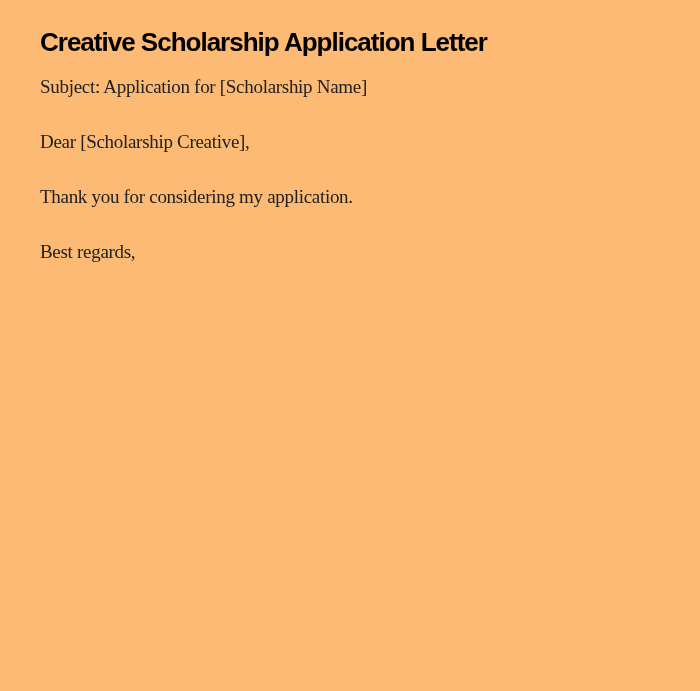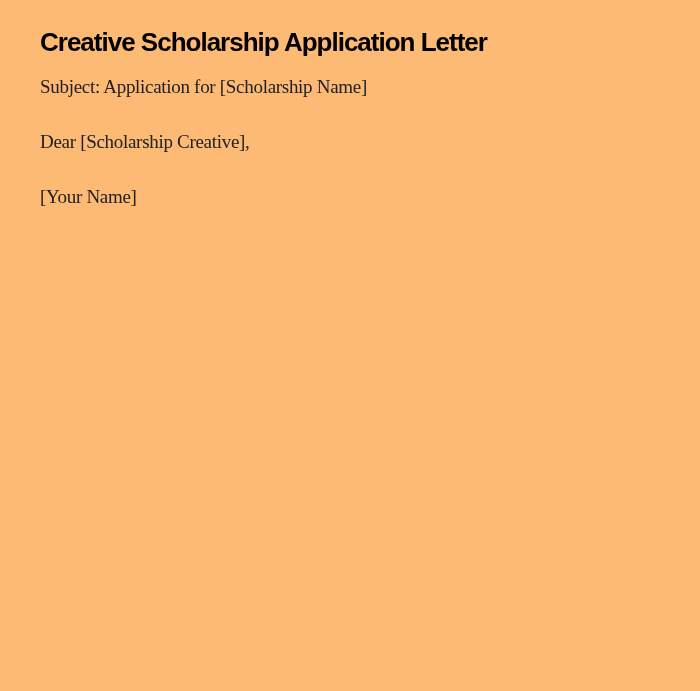--- a/index.html
+++ b/index.html
@@ -46,17 +46,18 @@
 <div class="screen">
   <article class="letter">
     <h1>Creative Scholarship Application Letter</h1>
 
     <p>Subject: Application for [Scholarship Name]</p>
 
     <p>Dear [Scholarship Creative],</p>
 
 
 
+    <p>Thank you for considering my application.</p>
 
+    <p>Best regards,</p>
 
-    <p>[Your Name]</p>
   </article>
 </div>
 
 </body></html>

